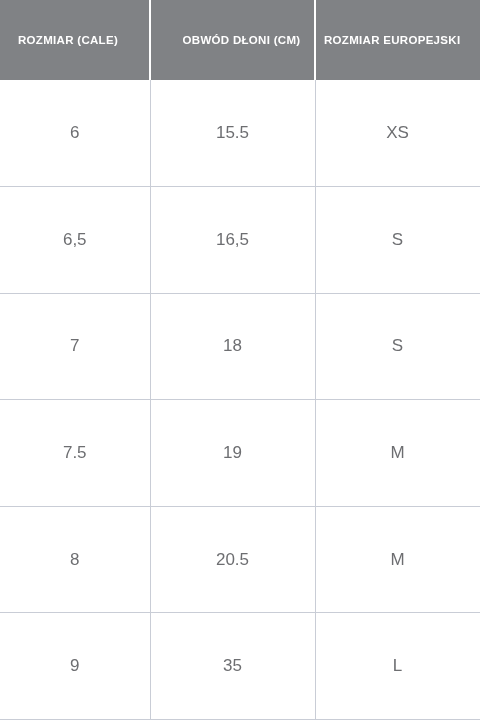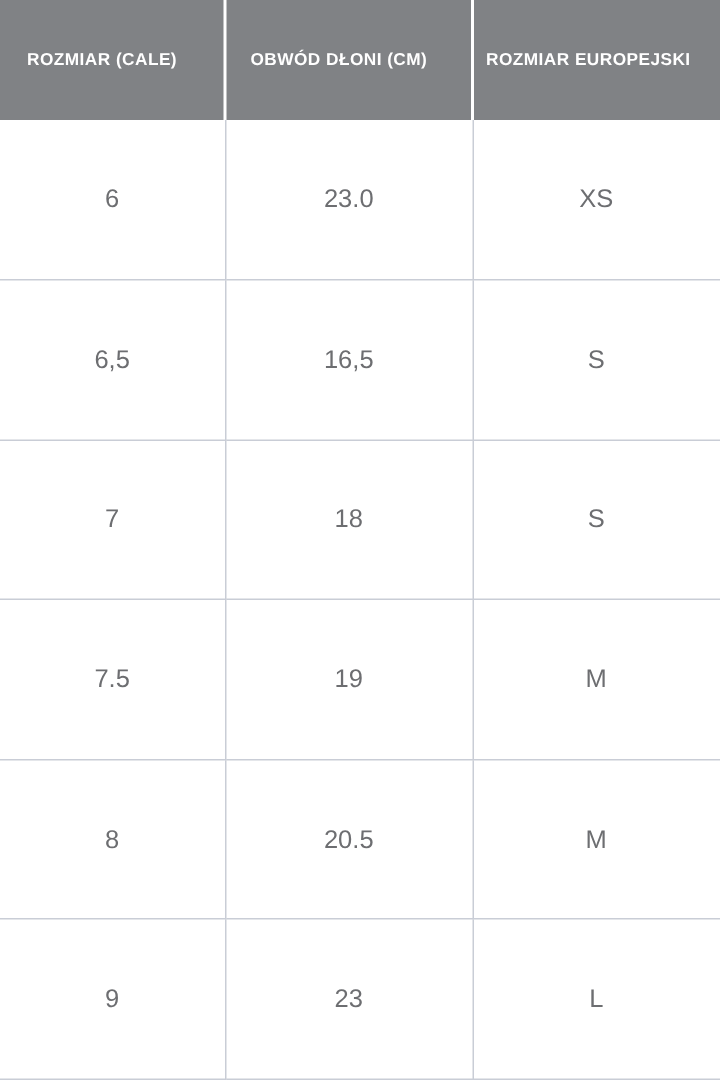--- a/index.html
+++ b/index.html
@@ -41,21 +41,22 @@
     border-right: 2px solid #ffffff;
     white-space: nowrap;
     box-sizing: border-box;
   }
   .size-table th.col-euro {
     border-right: 0;
     padding-left: 8px;
     padding-right: 16px;
   }
   .size-table th.col-circ {
-    padding-left: 16px;
+    padding-left: 28px;
+    text-align: center;
   }
 
   
   .size-table tbody tr {
     height: 80px;
   }
   .size-table td {
     height: 80px;
     background: #ffffff;
     color: #6d6e71;
@@ -91,21 +92,21 @@
     <tr>
       <th class="col-inch">ROZMIAR (CALE)</th>
       <th class="col-circ">OBWÓD DŁONI (CM)</th>
       <th class="col-euro">ROZMIAR EUROPEJSKI</th>
     </tr>
   </thead>
 
   <tbody>
     <tr>
       <td>6</td>
-      <td>23.0</td>
+      <td>15.5</td>
       <td>XS</td>
     </tr>
     <tr>
       <td>6,5</td>
       <td>16,5</td>
       <td>S</td>
     </tr>
     <tr>
       <td>7</td>
       <td>18</td>
@@ -116,17 +117,17 @@
       <td>19</td>
       <td>M</td>
     </tr>
     <tr>
       <td>8</td>
       <td>20.5</td>
       <td>M</td>
     </tr>
     <tr>
       <td>9</td>
-      <td>23</td>
+      <td>35</td>
       <td>L</td>
     </tr>
   </tbody>
 </table>
 
 </body></html>

